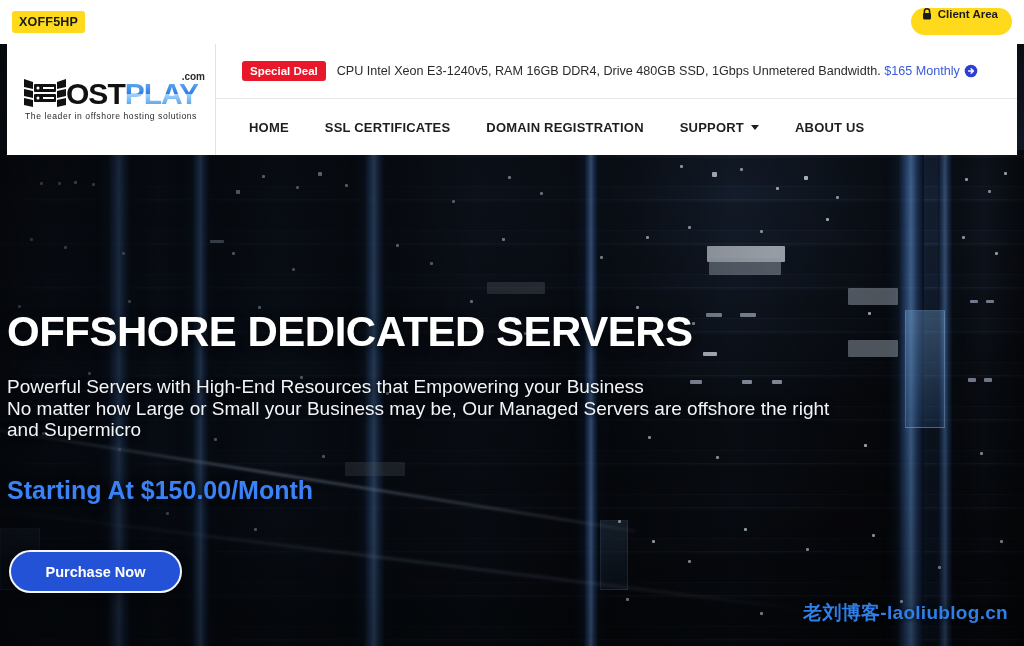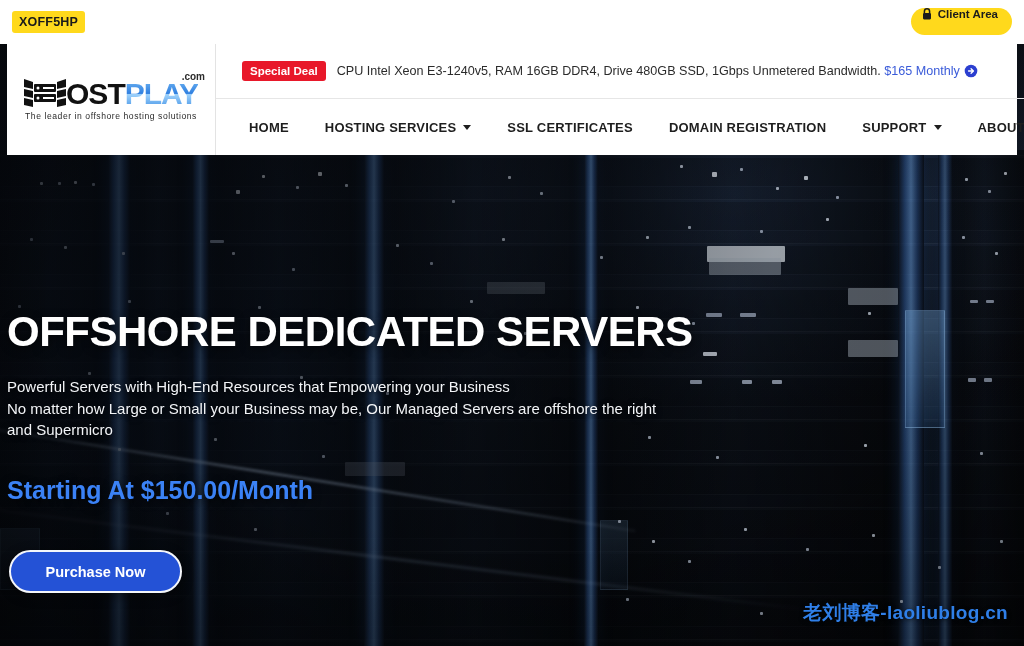--- a/index.html
+++ b/index.html
@@ -160,21 +160,21 @@
 
   
   .hero-content { position: absolute; left: 0; top: 0; width: 1024px; height: 646px; z-index: 10; }
   .hero-title {
     position: absolute; left: 7px; top: 308px;
     font-size: 42px; font-weight: bold; color: #fff; letter-spacing: -.5px;
     text-shadow: 0 2px 10px rgba(0,0,0,0.6); white-space: nowrap;
   }
   .hero-sub { position: absolute; left: 7px; top: 376px; }
   .hero-sub p {
-    font-size: 15px; color: #f2f4f7; line-height: 21.5px;
+    font-size: 19px; color: #f2f4f7; line-height: 21.5px;
     text-shadow: 0 1px 6px rgba(0,0,0,0.75); white-space: nowrap;
   }
   .hero-price {
     position: absolute; left: 7px; top: 476px;
     font-size: 25px; font-weight: bold; color: #3b82f6;
     text-shadow: 0 2px 8px rgba(0,0,0,0.7); white-space: nowrap;
   }
   .purchase-btn {
     position: absolute; left: 9px; top: 550px;
     width: 173px; height: 43px; border-radius: 22px;
@@ -370,24 +370,20 @@
                 <path d="M5.2 8h5.2M8.1 5.4L10.8 8l-2.7 2.6" stroke="#fff" stroke-width="1.5" fill="none" stroke-linecap="round" stroke-linejoin="round"></path>
               </svg></span>
         </span>
       </div>
 
       <nav class="nav-row">
         <div class="nav-item">
           <span>HOME</span>
         </div>
         <div class="nav-item">
-          <span>HOSTING SERVICES</span>
-          <span class="caret"></span>
-        </div>
-        <div class="nav-item">
           <span>SSL CERTIFICATES</span>
         </div>
         <div class="nav-item">
           <span>DOMAIN REGISTRATION</span>
         </div>
         <div class="nav-item">
           <span>SUPPORT</span>
           <span class="caret"></span>
         </div>
         <div class="nav-item">

